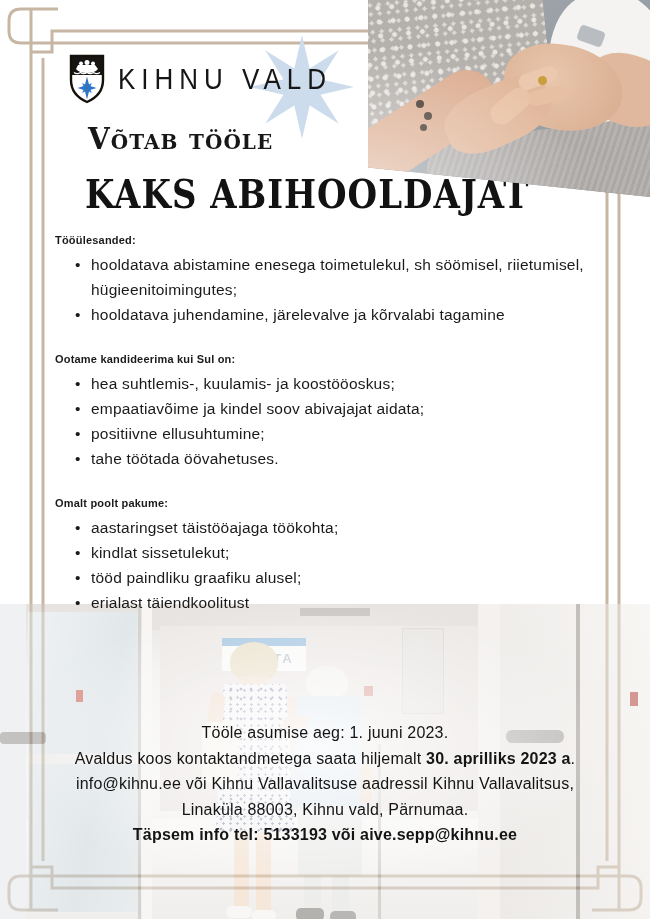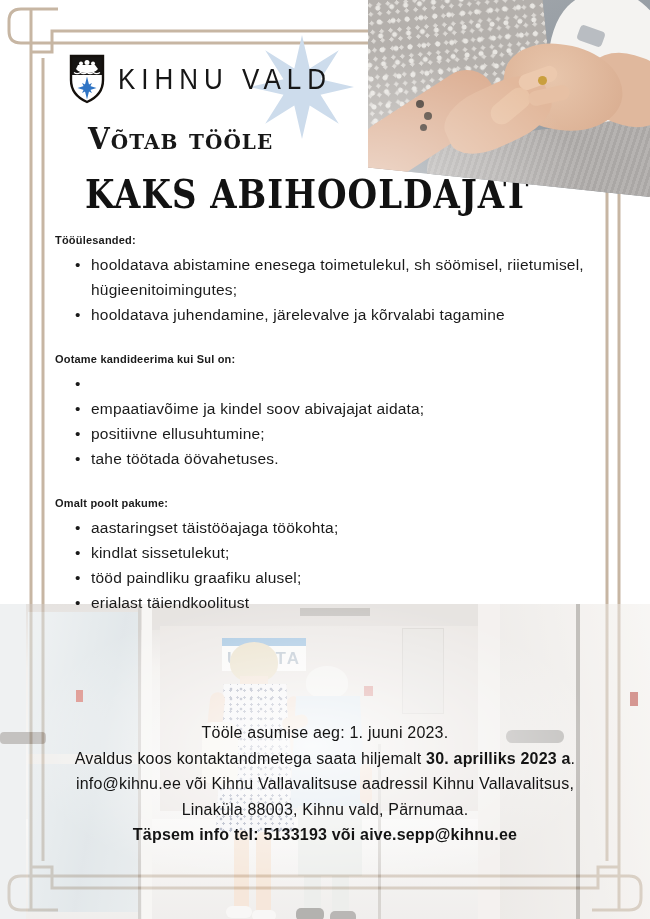--- a/index.html
+++ b/index.html
@@ -28,21 +28,21 @@
   .c-lhandle{left:0;top:128px;width:46px;height:12px;background:#8f8b87;border-radius:4px;}
   .c-rwall{left:478px;top:0;width:26px;height:315px;background:#eae6e2;}
   .c-rdoor{left:500px;top:0;width:150px;height:315px;
            background:linear-gradient(260deg,#f2efeb,#ddd8d3);}
   .c-rgap{left:576px;top:0;width:4px;height:315px;background:#8d8780;}
   .c-rhandle{left:506px;top:126px;width:58px;height:13px;background:#8f8b87;border-radius:6px;}
   .c-rred{left:630px;top:88px;width:8px;height:14px;background:#b03a30;}
   .c-sign{left:222px;top:34px;width:84px;height:33px;background:#f7f6f4;
           border-top:8px solid #5b97c9;box-sizing:border-box;
           display:flex;align-items:center;justify-content:center;}
-  .c-sign span{position:static;font-size:17px;font-weight:bold;letter-spacing:2px;color:#8296a9;}
+  .c-sign span{position:static;font-size:13px;font-weight:bold;letter-spacing:2px;color:#8296a9;}
   .c-cabinet{left:402px;top:24px;width:40px;height:84px;background:#d7d2cd;border:1px solid #c0bab4;}
   .c-ext{left:364px;top:82px;width:9px;height:10px;background:#c05048;}
   
   .w-hair{left:230px;top:38px;width:48px;height:40px;background:#dbc9a1;border-radius:55% 55% 48% 48%;}
   .w-neck{left:240px;top:72px;width:28px;height:12px;background:#e8cbb2;}
   .w-dress{left:216px;top:80px;width:78px;height:148px;background-color:#edecef;
            background-image:radial-gradient(#4a5579 1.5px,transparent 1.6px),
                             radial-gradient(#5b6585 1.2px,transparent 1.3px);
            background-size:10px 10px,7px 7px;background-position:0 0,4px 3px;
            clip-path:polygon(10% 0,90% 0,100% 100%,0 100%);}
@@ -241,20 +241,21 @@
         <div class="bullet">
           <span class="dot">•</span>
           <span>hooldatava juhendamine, järelevalve ja kõrvalabi tagamine</span>
           </div>
       </div>
 
       <div class="section">
         <div class="section-head">Ootame kandideerima kui Sul on:</div>
         <div class="bullet">
           <span class="dot">•</span>
+          <span>hea suhtlemis-, kuulamis- ja koostööoskus;</span>
           </div>
         <div class="bullet">
           <span class="dot">•</span>
           <span>empaatiavõime ja kindel soov abivajajat aidata;</span>
           </div>
         <div class="bullet">
           <span class="dot">•</span>
           <span>positiivne ellusuhtumine;</span>
           </div>
         <div class="bullet">

